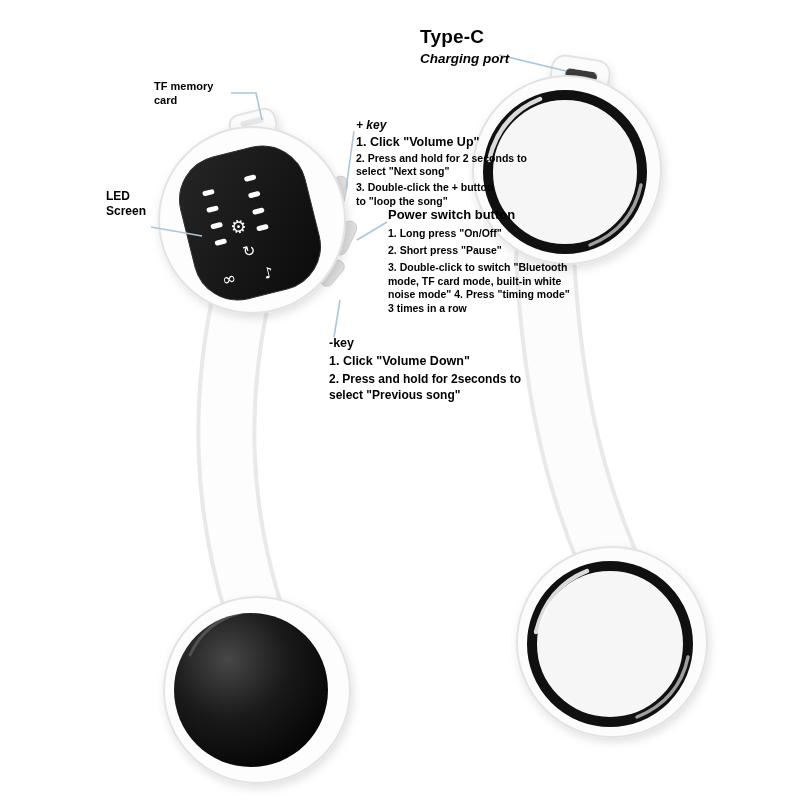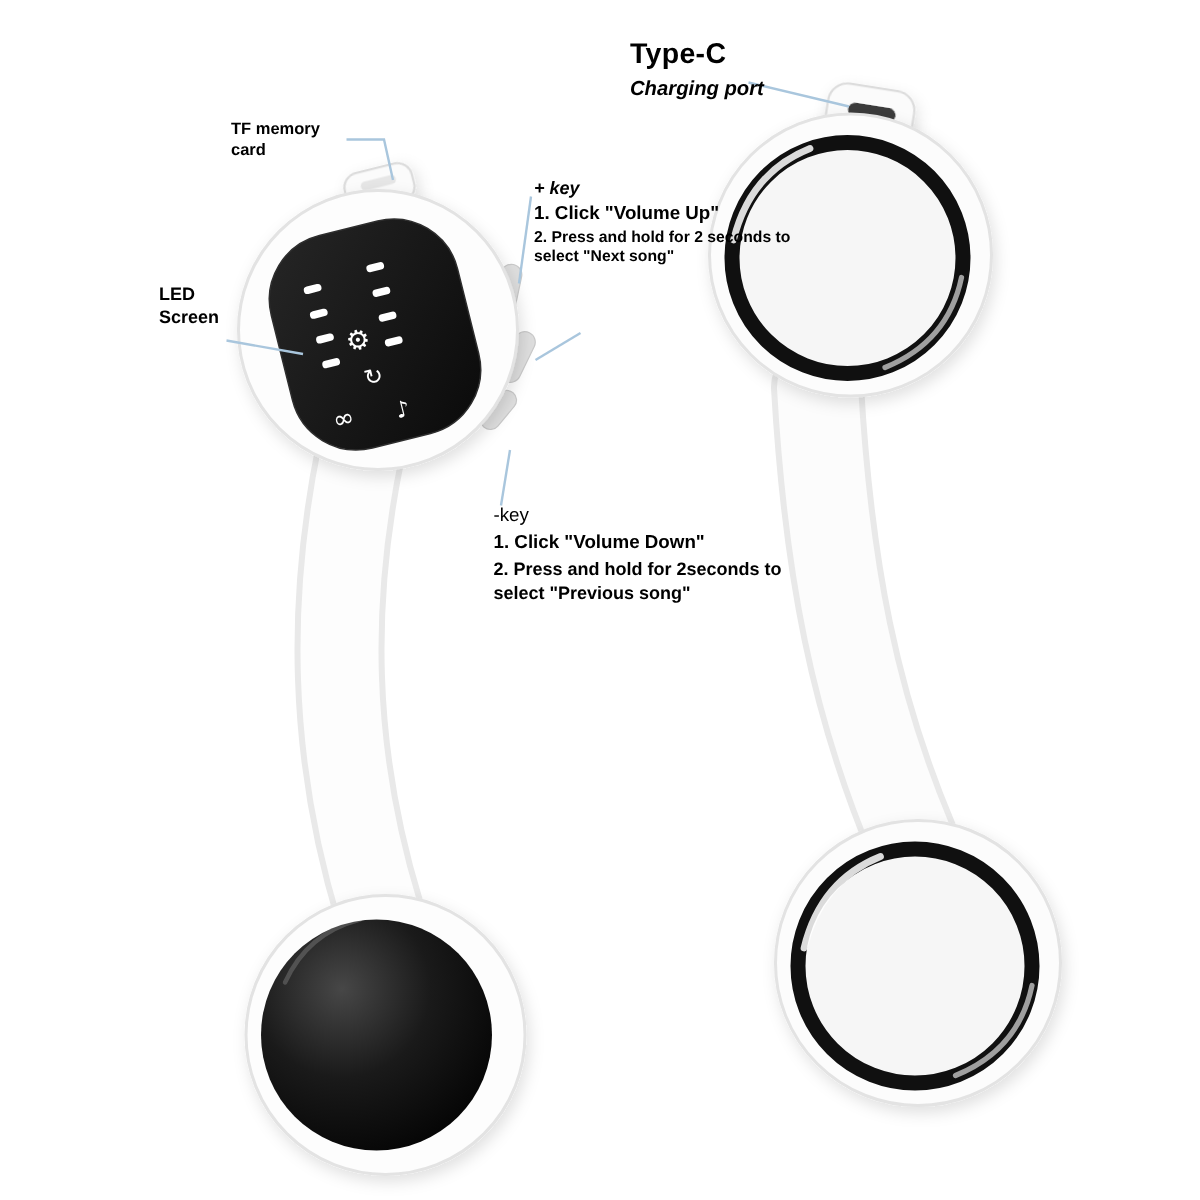--- a/index.html
+++ b/index.html
@@ -23,21 +23,21 @@
   #plus-i2{width:146px;}
 
   #ann-led{left:106px;top:189px;width:56px;font-size:12px;font-weight:700;line-height:1.25;}
 
   #ann-power{left:388px;top:207px;}
   .power-title{font-size:13px;font-weight:700;margin-bottom:5px;}
   .power-item{font-size:10.5px;font-weight:700;line-height:1.32;margin-top:3px;}
   #power-i3{width:184px;}
 
   #ann-minus{left:329px;top:336px;}
-  .minus-title{font-size:12.5px;font-weight:400;}
+  .minus-title{font-size:12.5px;font-weight:700;}
   .minus-main{font-size:12.5px;font-weight:700;margin-top:4px;}
   .minus-item{font-size:12px;font-weight:700;line-height:1.32;margin-top:4px;width:196px;}
 </style>
 </head>
 <body>
 
 <div class="stage">
 
   <svg width="800" height="800" viewBox="0 0 800 800">
     <defs>
@@ -130,24 +130,31 @@
     <div class="typec-title">Type-C</div>
     <div class="typec-sub">Charging port</div>
   </div>
 
   <div class="ann" id="ann-tf">TF memory card</div>
 
   <div class="ann" id="ann-plus">
     <div class="key-title">+ key</div>
     <div class="key-main">1. Click "Volume Up"</div>
     <div class="key-item" id="plus-i1">2. Press and hold for 2 seconds to select "Next song"</div>
+    <div class="key-item" id="plus-i2">3. Double-click the + button to "loop the song"</div>
   </div>
 
   <div class="ann" id="ann-led">LED Screen</div>
 
+  <div class="ann" id="ann-power">
+    <div class="power-title">Power switch button</div>
+    <div class="power-item">1. Long press "On/Off"</div>
+    <div class="power-item">2. Short press "Pause"</div>
+    <div class="power-item" id="power-i3">3. Double-click to switch "Bluetooth mode, TF card mode, built-in white noise mode" 4. Press "timing mode" 3 times in a row</div>
+  </div>
 
   <div class="ann" id="ann-minus">
     <div class="minus-title">-key</div>
     <div class="minus-main">1. Click "Volume Down"</div>
     <div class="minus-item">2. Press and hold for 2seconds to select "Previous song"</div>
   </div>
 
 </div>
 
 </body></html>

